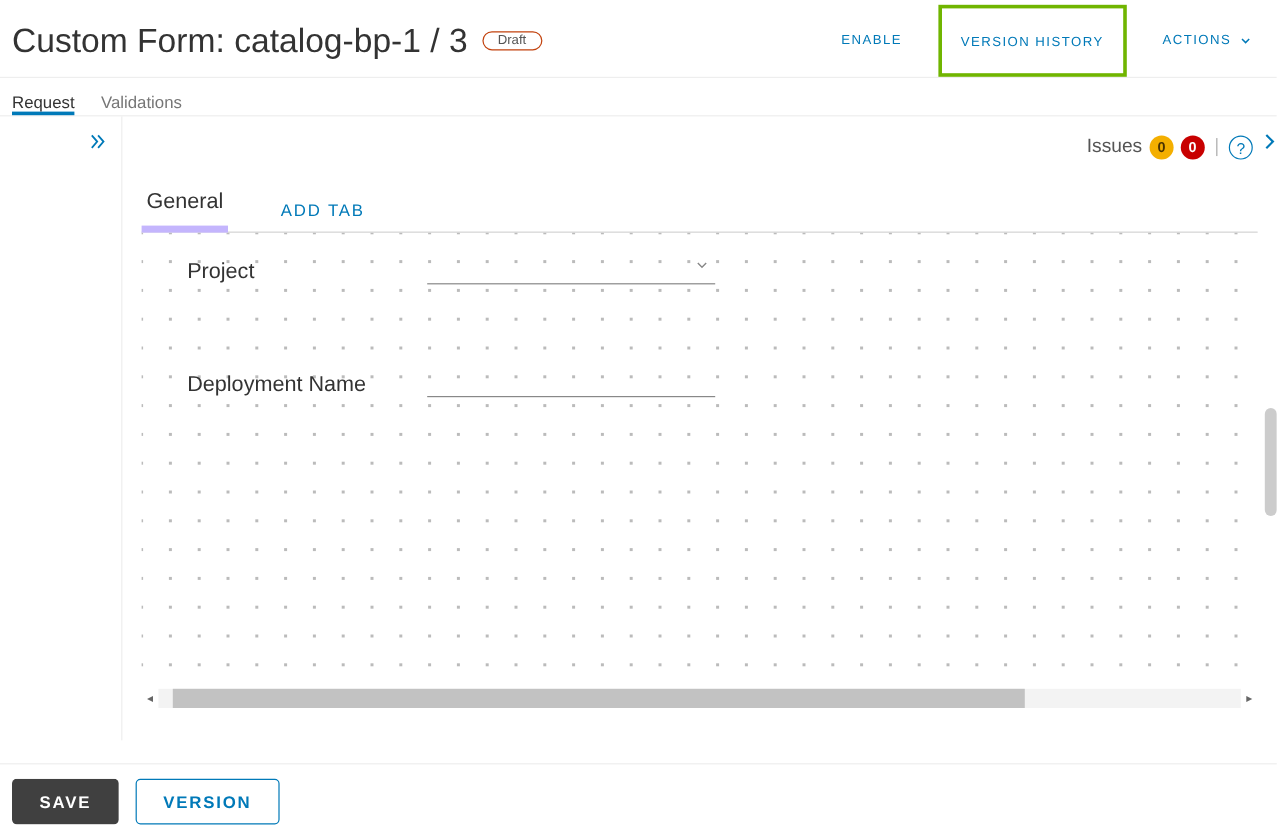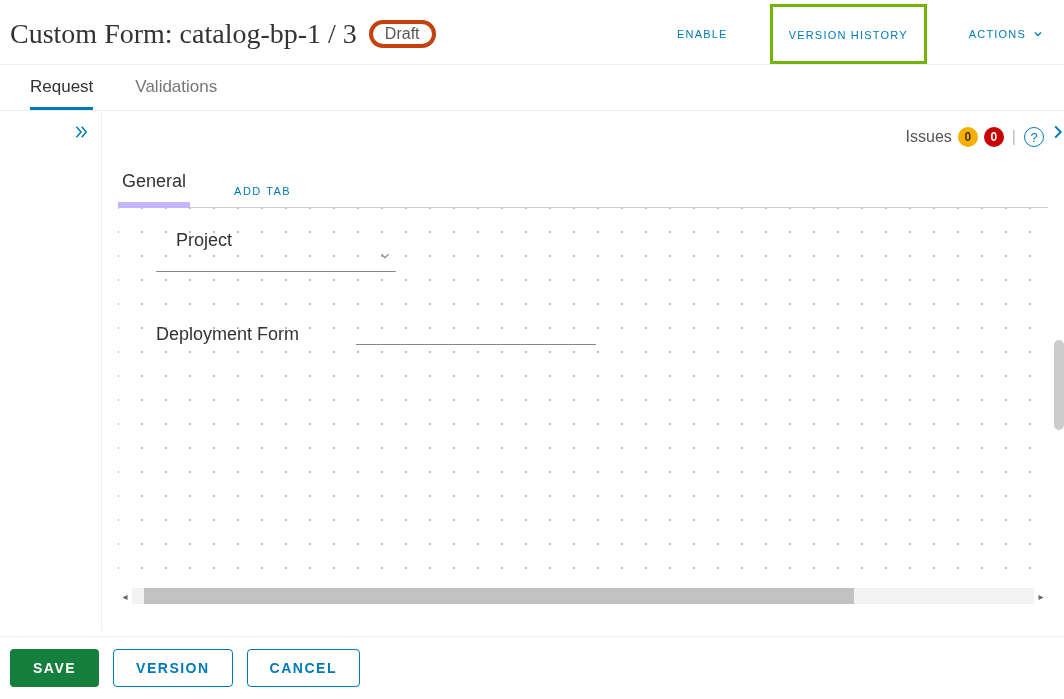--- a/index.html
+++ b/index.html
@@ -1,32 +1,32 @@
 <!DOCTYPE html>
 <html><head>
 <meta charset="utf-8">
 <style>
   * { box-sizing: border-box; }
   html, body { margin: 0; padding: 0; font-family: -apple-system, BlinkMacSystemFont, "Segoe UI", Helvetica, Arial, sans-serif; color: #333; background: #fff; }
   body { width: 1064px; height: 699px; overflow: hidden; position: relative; }
 
   
   .header { display: flex; align-items: center; padding: 18px 20px 14px 10px; border-bottom: 1px solid #eee; }
-  .page-title { font-size: 28px; font-weight: 300; color: #333; font-family: Liberation Serif, serif; }
-  .draft-badge { display: inline-block; border: 4px solid #c2410c; border-radius: 14px; padding: 1px 12px; font-size: 16px; color: #555; margin-left: 12px; }
+  .page-title { font-size: 28px; font-weight: 300; color: #333; }
+  .draft-badge { display: inline-block; border: 1px solid #c2410c; border-radius: 14px; padding: 1px 12px; font-size: 11px; color: #555; margin-left: 12px; }
   .header-nav { display: flex; align-items: center; margin-left: auto; gap: 30px; }
   .header-link { font-size: 11px; font-weight: 500; letter-spacing: 1.2px; color: #0079b8; cursor: pointer; white-space: nowrap; }
   .header-link.enable { margin-left: 22px; }
-  .version-history-box { padding: 18px 16px; border: 3px solid #70b500; margin: -21px 12px; }
+  .version-history-box { padding: 18px 16px; border: 3px solid #70b500; margin: -21px 0; }
   .actions-link { display: inline-flex; align-items: center; gap: 6px; }
   .chevron-down { width: 12px; height: 12px; }
 
   
   .primary-tabs { display: flex; gap: 22px; padding: 12px 10px 0 10px; border-bottom: 1px solid #eee; }
-  .primary-tab { font-size: 17px; color: #767676; padding-bottom: 10px; cursor: pointer; margin-left: 20px; }
+  .primary-tab { font-size: 14px; color: #767676; cursor: pointer; }
   .primary-tab.active { color: #333; border-bottom: 3px solid #0079b8; }
 
   
   .workspace { display: flex; position: relative; }
   .left-strip { width: 102px; border-right: 1px solid #eee; position: relative; height: 520px; }
   .expand-chevrons { position: absolute; top: 12px; right: 10px; color: #0079b8; cursor: pointer; }
   .expand-chevrons svg { width: 20px; height: 18px; }
 
   .main-area { flex: 1; position: relative; padding-top: 6px; }
 
@@ -38,52 +38,52 @@
   .divider { color: #bbb; margin: 0 2px; }
   .help-icon { width: 20px; height: 20px; border: 1.5px solid #0079b8; border-radius: 50%; display: inline-flex; align-items: center; justify-content: center; color: #0079b8; font-size: 13px; cursor: pointer; }
   .expand-right { position: absolute; right: 0; top: 10px; color: #0079b8; cursor: pointer; }
   .expand-right svg { width: 12px; height: 22px; }
 
   
   .form-tabs-wrap { padding: 0 16px 0 16px; }
   .form-tabs { display: flex; align-items: flex-end; border-bottom: 1px solid #ccc; }
   .form-tab { padding: 10px 4px; font-size: 18px; color: #333; margin-right: 40px; cursor: pointer; }
   .form-tab.active { border-bottom: 6px solid #c4b5fd; margin-bottom: -1px; }
-  .add-tab-btn { font-size: 11px; font-weight: 500; letter-spacing: 1.5px; color: #0079b8; padding: 10px 4px; cursor: pointer; }
+  .add-tab-btn { font-size: 14px; font-weight: 500; letter-spacing: 1.5px; color: #0079b8; padding: 10px 4px; cursor: pointer; }
 
   
   .canvas-wrap { padding: 0 16px 0 16px; }
   .canvas {
     position: relative;
     height: 380px;
     overflow: hidden;
     background-color: #fff;
     background-image: radial-gradient(circle, #bbb 1.2px, transparent 1.2px);
     background-size: 24px 24px;
     background-position: 12px 12px;
   }
 
   .field-row { position: absolute; display: flex; align-items: center; }
-  .field-row.project-row { top: 22px; left: 38px; flex-direction: column; }
+  .field-row.project-row { top: 22px; left: 38px; }
   .field-row.deploy-row  { top: 116px; left: 38px; }
   .field-label { font-size: 18px; font-weight: 500; color: #333; width: 200px; }
   .field-input { width: 240px; border: none; border-bottom: 1px solid #888; background: transparent; font-size: 14px; padding: 2px 4px; }
   .field-input.dropdown { position: relative; }
   .field-input.dropdown .dropdown-caret { position: absolute; right: 4px; top: -2px; color: #888; }
 
   
   .hscroll { display: flex; align-items: center; height: 16px; margin: 0 16px 0 16px; }
   .hscroll-btn { width: 14px; text-align: center; color: #666; font-size: 10px; }
   .hscroll-track { flex: 1; height: 16px; background: #f3f3f3; position: relative; }
   .hscroll-thumb { position: absolute; top: 0; bottom: 0; left: 12px; right: 180px; background: #c2c2c2; }
 
   
   .footer { position: fixed; bottom: 0; left: 0; right: 0; padding: 12px 10px; border-top: 1px solid #eee; display: flex; gap: 14px; width: 1064px; background: #fff; }
   .btn { font-size: 14px; font-weight: 600; letter-spacing: 1.5px; padding: 10px 22px; border-radius: 4px; cursor: pointer; border: 1px solid transparent; }
-  .btn-primary { background: #15803d; color: #fff; }
+  .btn-primary { background: #404040; color: #fff; }
   .btn-outline { background: #fff; color: #0079b8; border: 1px solid #0079b8; }
 
   .right-edge-scroll { position: absolute; right: 0; top: 340px; width: 10px; height: 90px; background: #ccc; border-radius: 5px; }
 </style>
 </head>
 <body>
 
 <div class="header">
   <span class="page-title">Custom Form: catalog-bp-1 / 3</span>
   <span class="draft-badge">Draft</span>
@@ -148,21 +148,21 @@
             &nbsp;
             <span class="dropdown-caret">
               <svg width="14" height="14" viewBox="0 0 24 24" fill="none" stroke="#888" stroke-width="2">
                   <polyline points="6 9 12 15 18 9"></polyline>
                 </svg>
             </span>
           </div>
         </div>
 
         <div class="field-row deploy-row">
-          <span class="field-label">Deployment Form</span>
+          <span class="field-label">Deployment Name</span>
           <div class="field-input">&nbsp;</div>
         </div>
 
       </div>
     </div>
 
     <div class="hscroll">
       <span class="hscroll-btn">◂</span>
       <div class="hscroll-track">
         <div class="hscroll-thumb"></div>
@@ -171,14 +171,13 @@
     </div>
 
   </div>
 </div>
 
 <div class="right-edge-scroll"></div>
 
 <div class="footer">
   <button class="btn btn-primary">SAVE</button>
   <button class="btn btn-outline">VERSION</button>
-  <button class="btn btn-outline">CANCEL</button>
 </div>
 
 </body></html>

